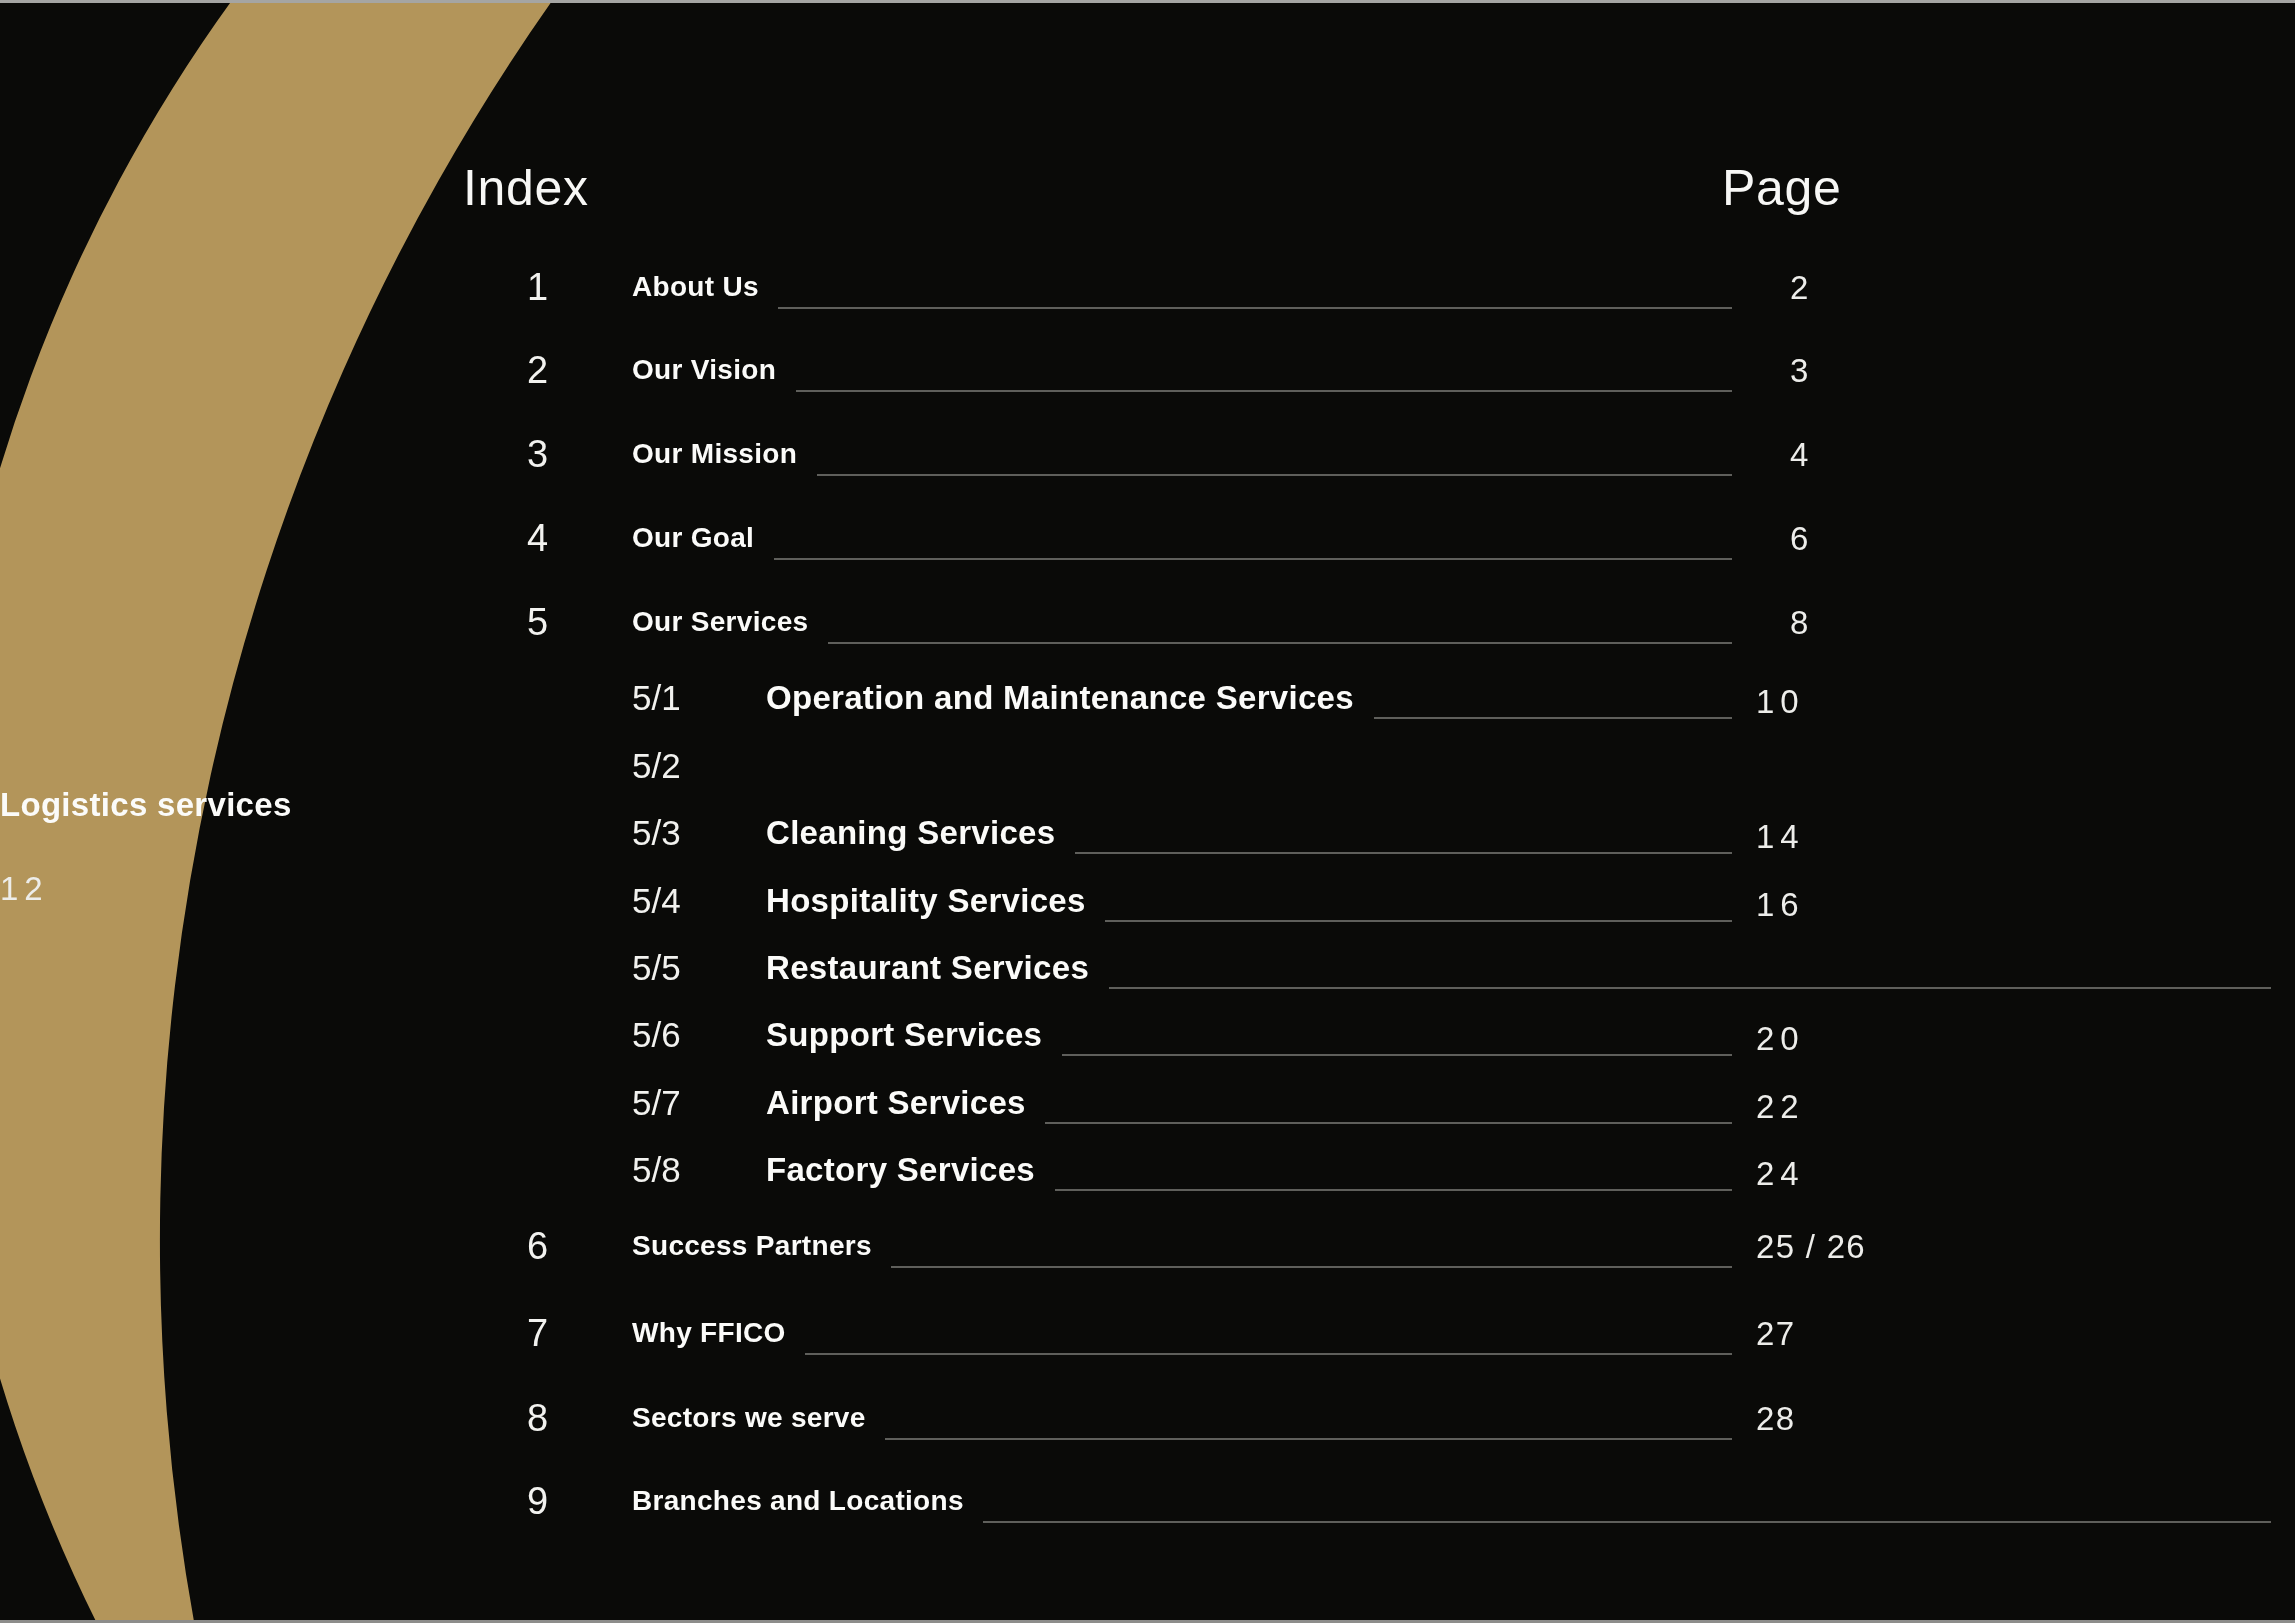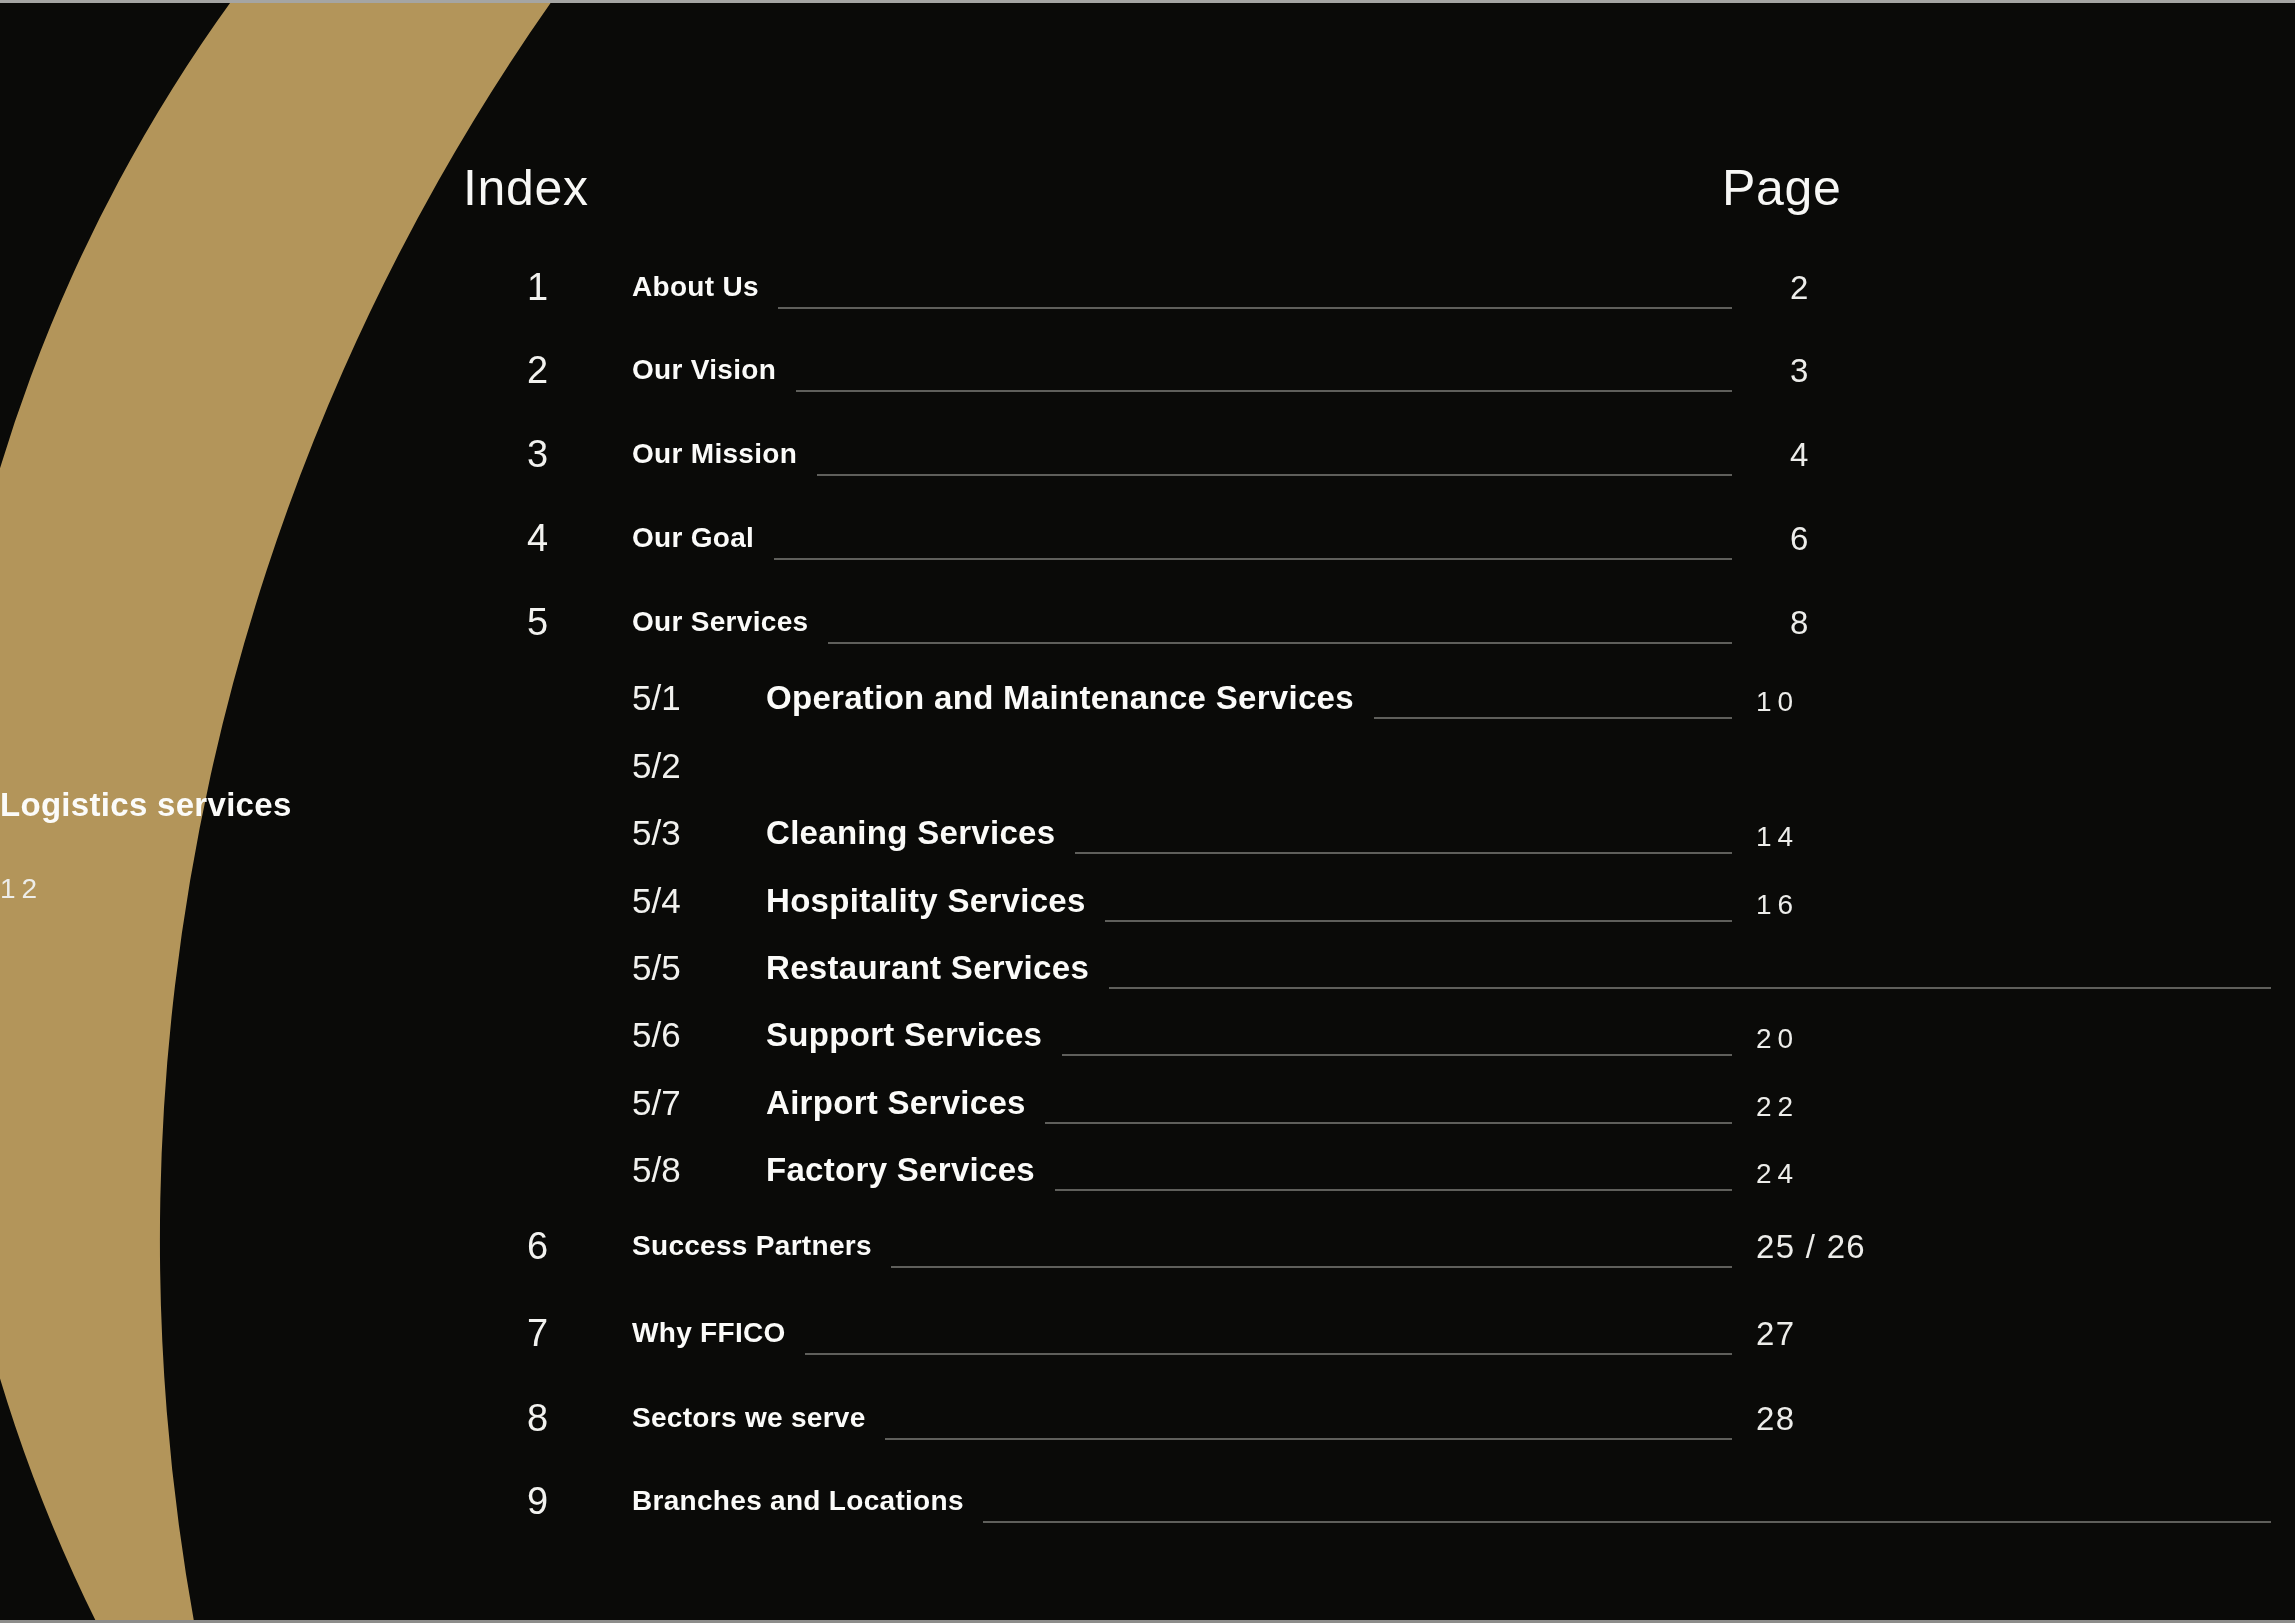--- a/index.html
+++ b/index.html
@@ -28,21 +28,21 @@
   .row .page-num{flex:0 0 auto;width:539px;color:#ededEA;}
 
   .row.main .num{margin-left:527px;width:105px;font-size:38px;line-height:42px;}
   .row.main .title{font-size:28px;line-height:42px;}
   .row.main .leader{margin-top:41px;}
   .row.main .page-num{font-size:33px;line-height:42px;letter-spacing:1.3px;padding-top:1.3px;}
 
   .row.sub .num{margin-left:632px;width:134px;font-size:35px;line-height:39px;}
   .row.sub .title{font-size:33px;line-height:39px;}
   .row.sub .leader{margin-top:39px;}
-  .row.sub .page-num{font-size:28px;line-height:39px;letter-spacing:5.9px;padding-top:3.9px;}
+  .row.sub .page-num{font-size:33px;line-height:39px;letter-spacing:5.9px;padding-top:3.9px;}
 
   .page-num.pad{padding-left:34px;width:505px;}
 </style>
 </head>
 <body>
 
 <div class="stage">
 
   <svg class="swoosh" viewBox="0 0 3509 2481" preserveAspectRatio="none" aria-hidden="true">
     <path d="M 845 0 A 3292 3292 0 0 0 297 2481 L 148 2481 A 2405 2405 0 0 1 355 0 Z" fill="#b3955a"></path>

